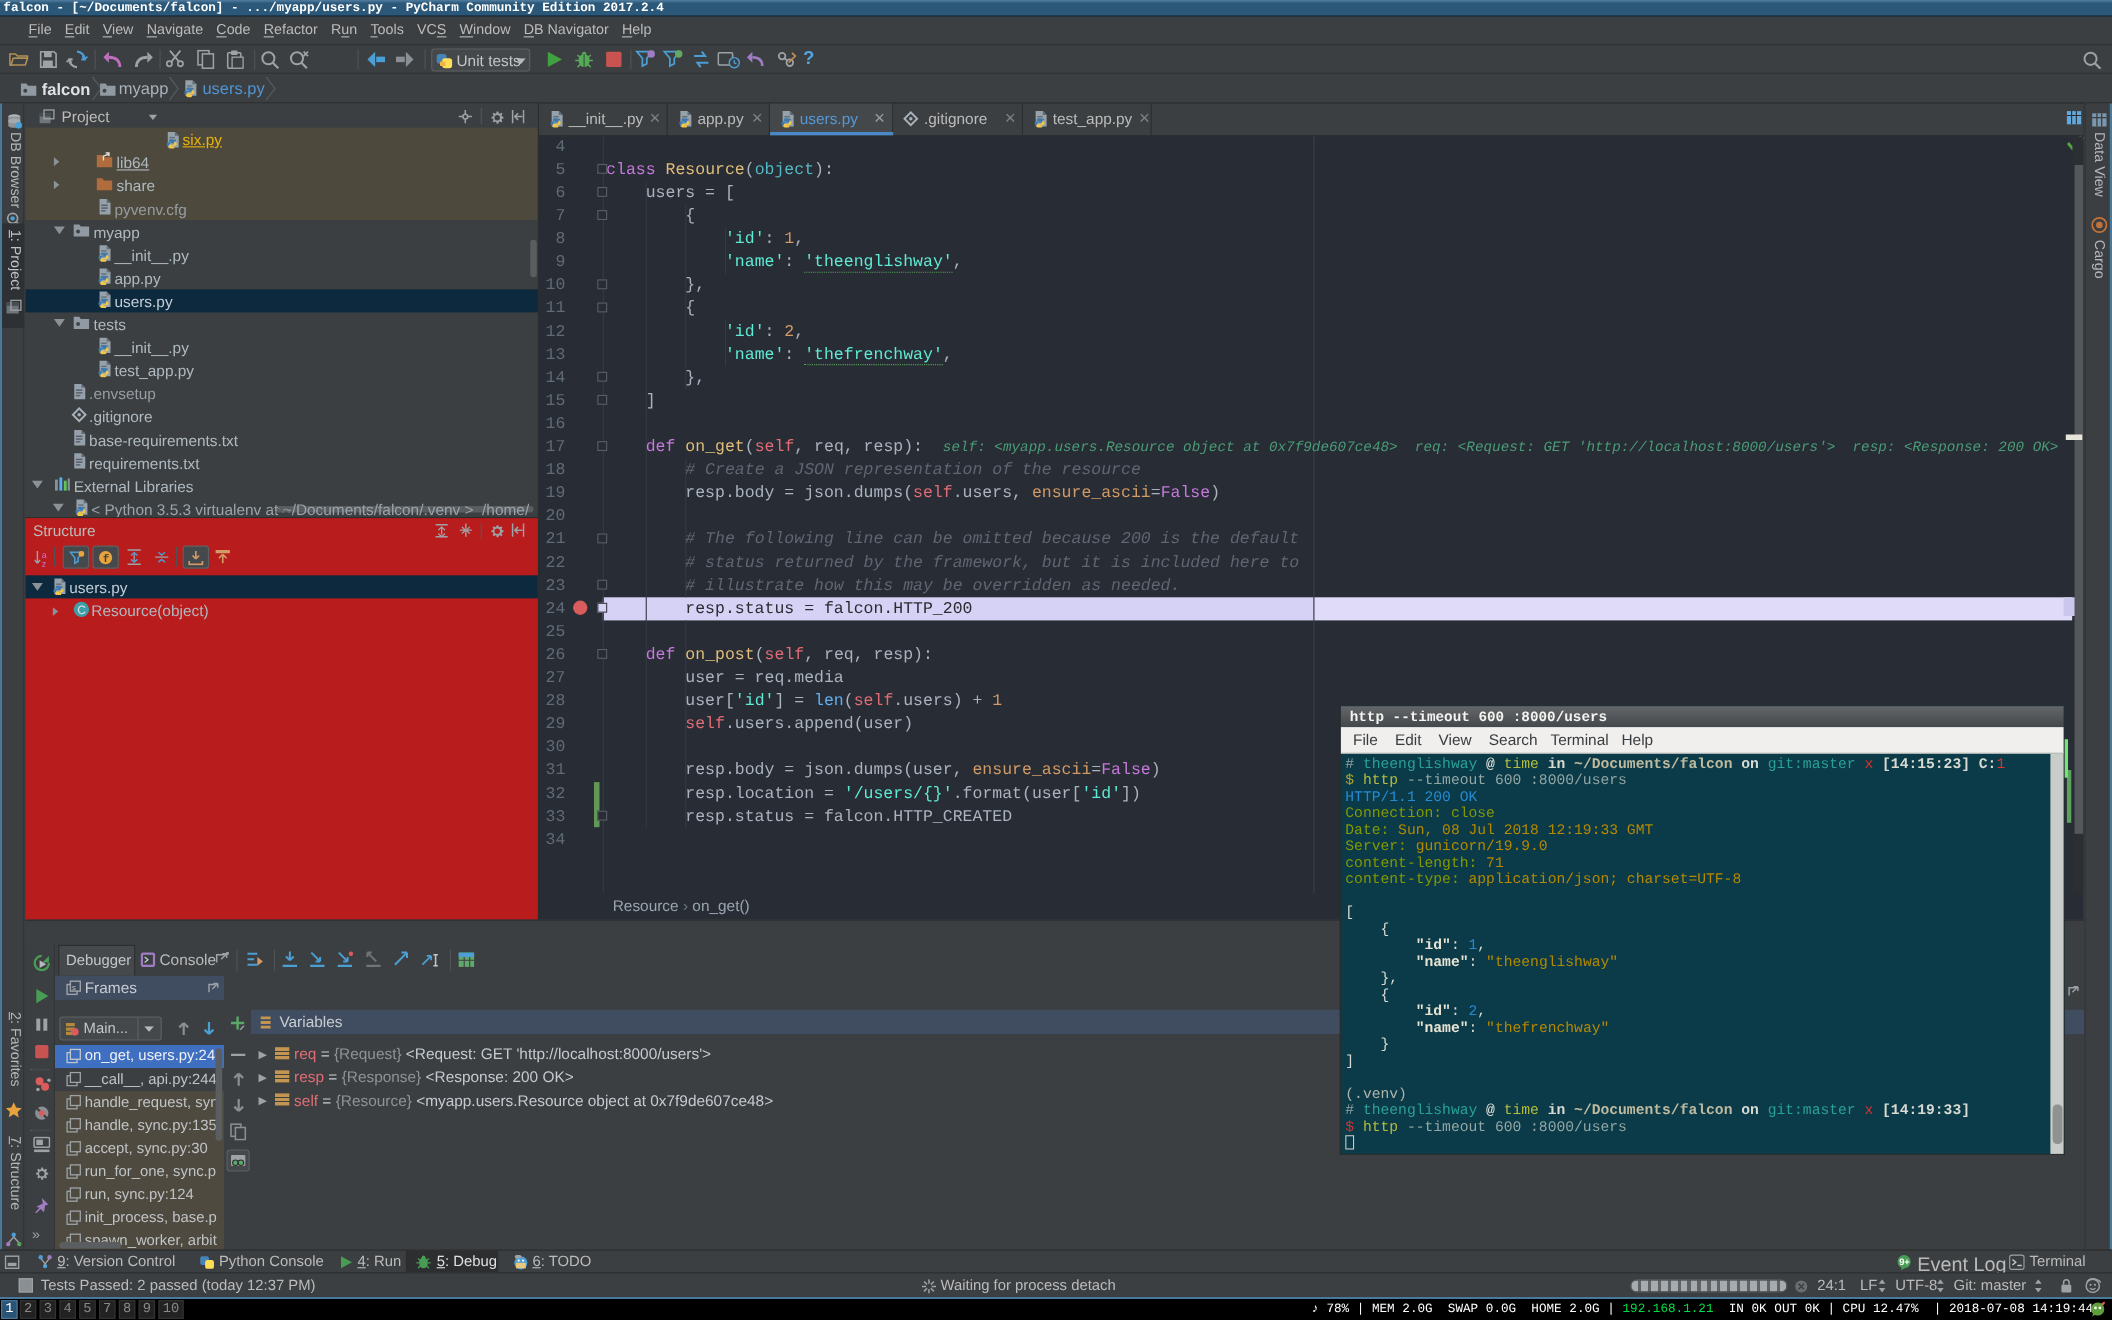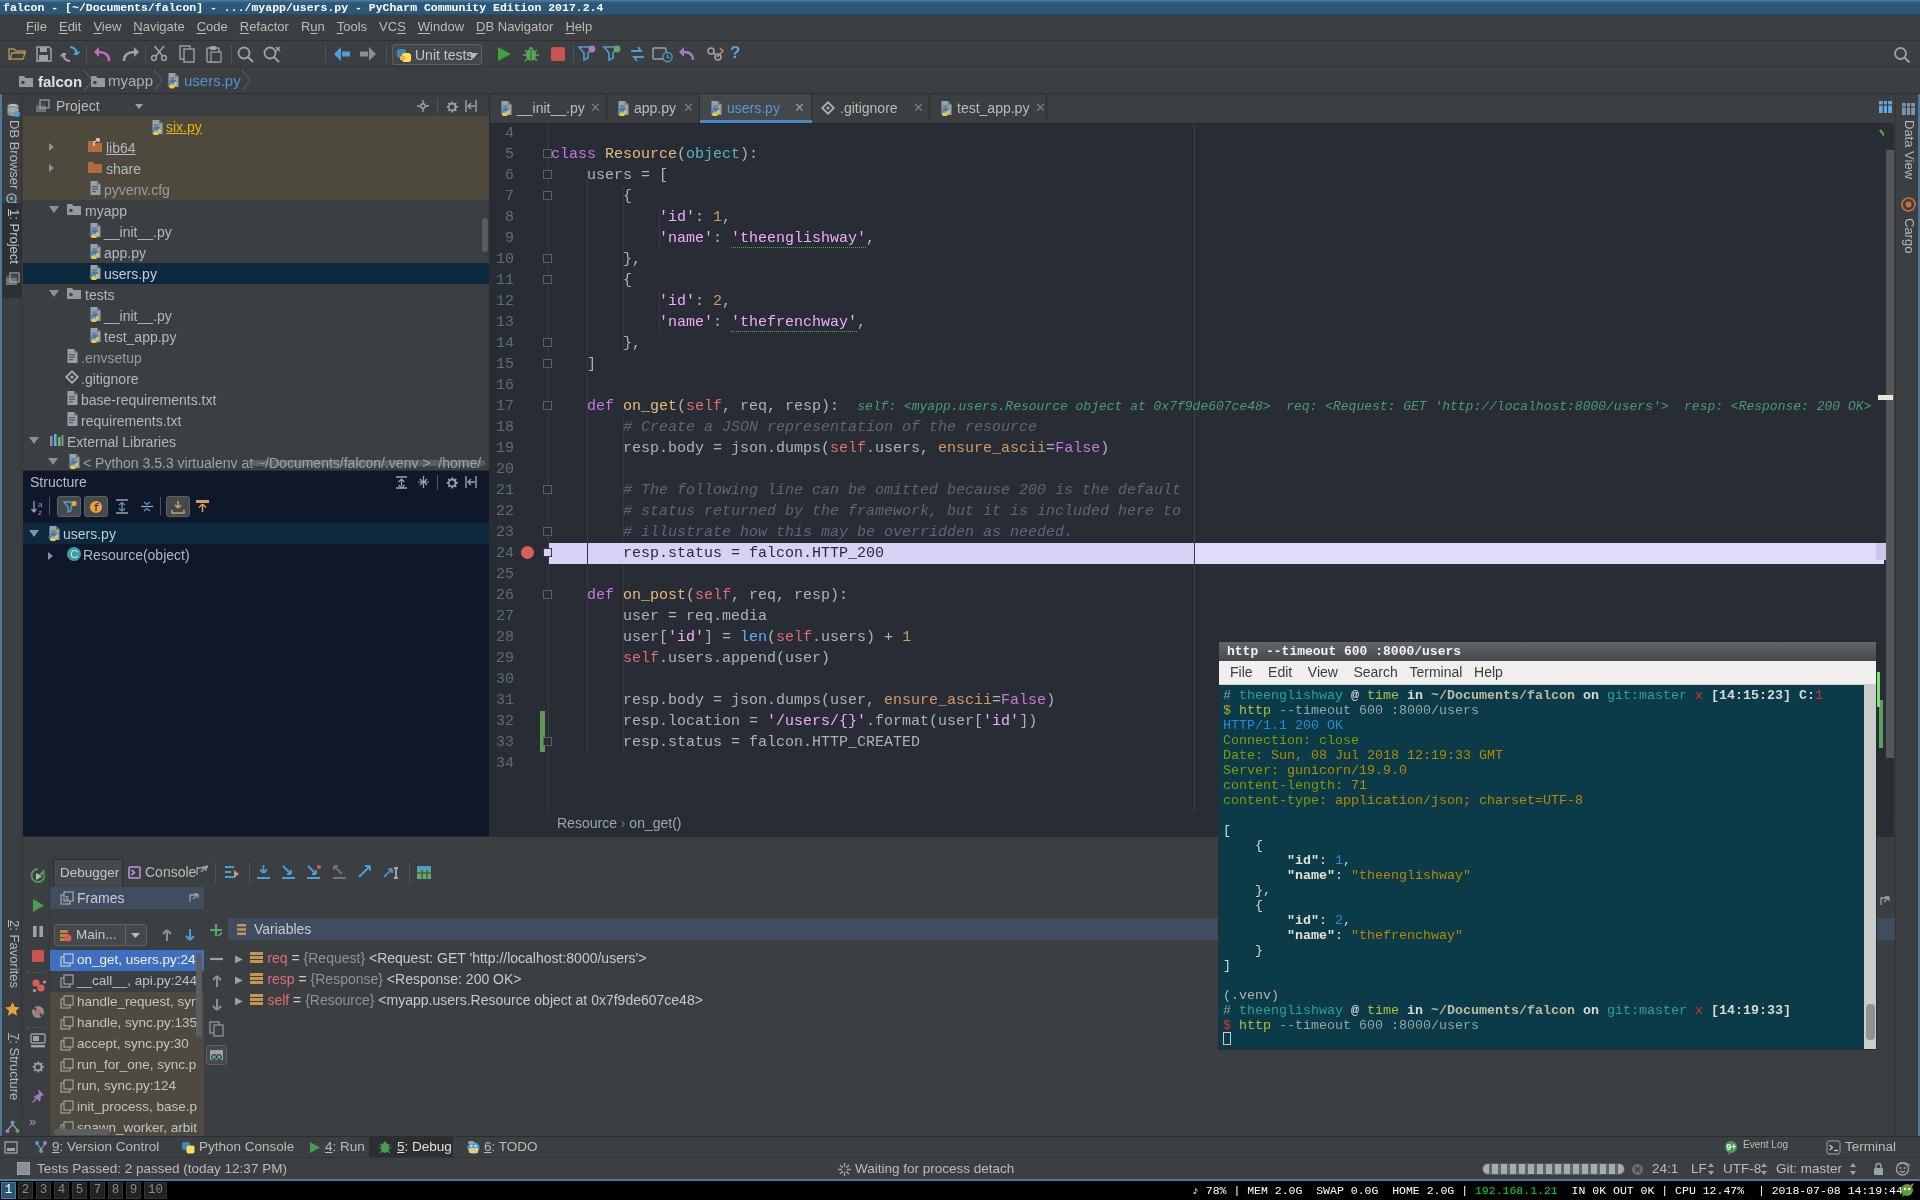--- a/index.html
+++ b/index.html
@@ -4,21 +4,21 @@
 html,body{margin:0;padding:0;width:1920px;height:1200px;overflow:hidden;background:#000;}
 *{box-sizing:border-box;}
 .a{position:absolute;}
 body{font-family:"Liberation Sans",sans-serif;color:#bbbbbb;}
 .mono{font-family:"Liberation Mono",monospace;}
 .ui{font-size:14px;}
 svg{display:block;}
 .nowrap{white-space:pre;}
 .mi{padding:0 6px;}
 .mi u{text-decoration-thickness:1px;text-underline-offset:2px;}
-.k{color:#c678dd}.cn{color:#e0bd7a}.bi{color:#56b6c2}.s{color:#f0abfc}.n{color:#d19a66}
+.k{color:#c678dd}.cn{color:#e0bd7a}.bi{color:#56b6c2}.s{color:#5eead4}.n{color:#d19a66}
 .sf{color:#e06c75}.c{color:#5f6672;font-style:italic}.fn{color:#61afef}
 .hint{color:#4a9b77;font-style:italic;font-size:13px;}
 .fold{position:absolute;width:9px;height:9px;border:1px solid #595f66;background:#282c34;}
 .tF{color:#859900}.tV{color:#b58900}.tC{color:#2aa198}.tB{color:#268bd2}.tR{color:#dc322f}.tG{color:#93a1a1}.tY{color:#b5bd3f}
 </style></head>
 <body>
 
 <div class="a mono" style="left:0;top:0;width:1920px;height:15px;background:linear-gradient(#517ea1 0,#2b5878 3px,#2b5878);border-bottom:1px solid #234a66;">
  <div class="a nowrap" style="left:3px;top:1px;font-size:11.5px;font-weight:bold;color:#ffffff;">falcon - [~/Documents/falcon] - .../myapp/users.py - PyCharm Community Edition 2017.2.4</div>
 </div>
@@ -364,21 +364,21 @@
       <g fill="#6a6e71">
         <circle cx="2" cy="1.5" r="1"></circle>
         <circle cx="8" cy="1.5" r="1"></circle>
         <circle cx="14" cy="1.5" r="1"></circle>
         <circle cx="5" cy="4.5" r="1"></circle>
         <circle cx="11" cy="4.5" r="1"></circle>
         <circle cx="17" cy="4.5" r="1"></circle>
       </g>
     </svg>
 
-  <div id="structure" class="a" style="left:23px;top:376px;width:466px;height:378px;background:#0f172a;overflow:hidden;border-top:1px solid #2b2d2e;">
+  <div id="structure" class="a" style="left:23px;top:376px;width:466px;height:378px;background:#b91c1c;overflow:hidden;border-top:1px solid #2b2d2e;">
     <div class="a nowrap" style="left:7px;top:3px;font-size:14px;color:#bbbbbb;">Structure</div>
     <svg class="a" style="left:372px;top:4px" width="13" height="14">
         <path d="M1 2h11M1 13h11" stroke="#9da2a6" stroke-width="1.3"></path>
         <path d="M6.5 4v7m-3-4l3-3 3 3m-6 3l3 3 3-3" stroke="#9da2a6" stroke-width="1.2" fill="none"></path>
       </svg>
     <svg class="a" style="left:394px;top:4px" width="13" height="14">
         <path d="M6.5 1v12" stroke="#9da2a6" stroke-width="1.3"></path>
         <path d="M1 7h4m3 0h4M3 4l3 3-3 3m7-6L7 7l3 3" stroke="#9da2a6" stroke-width="1.2" fill="none"></path>
       </svg>
     <div class="a" style="left:414px;top:4px;width:1px;height:15px;background:#55585a"></div>
@@ -875,21 +875,21 @@
       <circle cx="5.5" cy="6" r="1" fill="#fff"></circle>
       <circle cx="9.5" cy="6" r="1" fill="#fff"></circle>
       <rect x="2" y="1" width="6" height="3" rx="1.5" fill="#9da2a6"></rect>
     </svg>
   <div class="a nowrap" style="left:484px;top:2px;font-size:13.5px;color:#bbbbbb;"><u>6</u>: TODO</div>
   <svg class="a" style="left:1724px;top:3px" width="16" height="15">
       <circle cx="7" cy="7" r="6" fill="#499c54"></circle>
       <path d="M5 12l-1 3 4-2.5z" fill="#499c54"></path>
       <text x="2.5" y="10" font-size="8.5" fill="#fff" font-family="Liberation Sans" font-weight="bold">9+</text>
     </svg>
-  <div class="a nowrap" style="left:1743px;top:2px;font-size:10px;color:#bbbbbb;">Event Log</div>
+  <div class="a nowrap" style="left:1743px;top:2px;font-size:18px;color:#bbbbbb;">Event Log</div>
   <svg class="a" style="left:1826px;top:3px" width="15" height="15">
       <rect x="1" y="1" width="13" height="13" rx="2" fill="#3a3d3f" stroke="#9da2a6" stroke-width="1"></rect>
       <path d="M3.5 5l3 2.5-3 2.5" stroke="#c3c7ca" stroke-width="1.3" fill="none"></path>
       <path d="M8 10.5h4" stroke="#c3c7ca" stroke-width="1.3"></path>
     </svg>
   <div class="a nowrap" style="left:1845px;top:2px;font-size:13.5px;color:#bbbbbb;">Terminal</div>
 </div>
 
 <div id="statusbar" class="a" style="left:0;top:1157px;width:1920px;height:22px;background:#3c3f41;border-top:1px solid #333537;">
   <div class="a" style="left:17px;top:4px;width:13px;height:13px;border:1px solid #9da2a6;background:#8a8f93;"></div>

